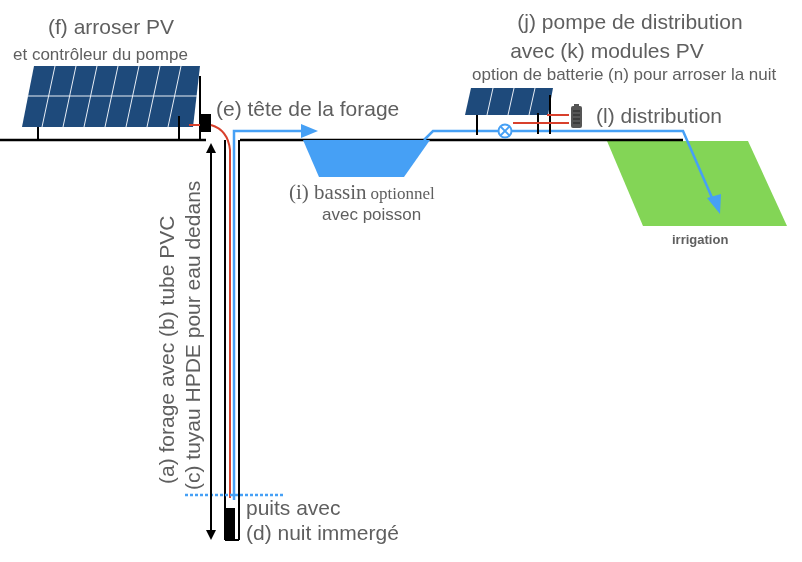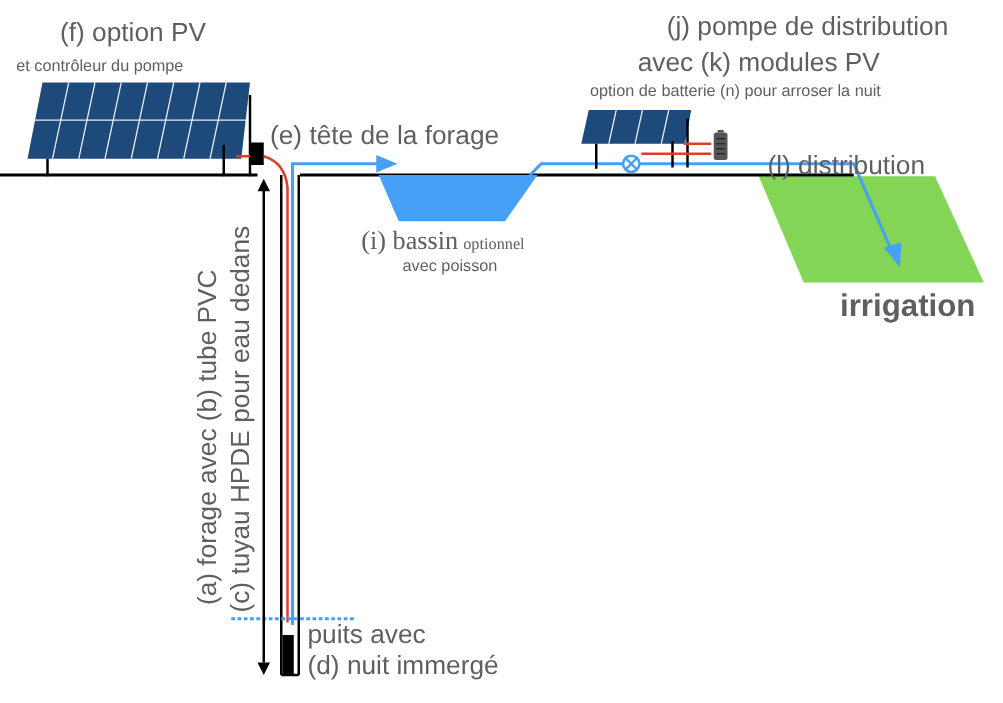--- a/index.html
+++ b/index.html
@@ -1,21 +1,21 @@
 <!DOCTYPE html>
 <html><head>
   <meta charset="utf-8">
   <style>
     html, body { margin: 0; padding: 0; background: #ffffff; }
     body { width: 802px; height: 562px; position: relative; overflow: hidden;
            font-family: "Liberation Sans", sans-serif; }
     svg#diagram { position: absolute; left: 0; top: 0; }
     .lbl { position: absolute; color: #5f5f5f; white-space: nowrap; line-height: 1; }
     .big { font-size: 21px; }
-    .small { font-size: 13px; }
+    .small { font-size: 17px; }
     .bold { font-weight: bold; }
     .center { text-align: center; }
     .vert { transform-origin: left top; transform: rotate(-90deg); }
   </style>
 </head>
 <body>
 
 <svg id="diagram" width="802" height="562" viewBox="0 0 802 562">
 
   <polygon points="607,141 748,141 787,226 643,226" fill="#83d556"></polygon>
@@ -90,35 +90,35 @@
     </g>
   </g>
 
   <g>
     <circle cx="505" cy="131" r="6.5" fill="#fff" stroke="#46a0f5" stroke-width="2"></circle>
     <line x1="500.5" y1="126.5" x2="509.5" y2="135.5" stroke="#46a0f5" stroke-width="1.8"></line>
     <line x1="509.5" y1="126.5" x2="500.5" y2="135.5" stroke="#46a0f5" stroke-width="1.8"></line>
   </g>
 </svg>
 
-<div class="lbl big" style="left:48px; top:16px;">(f) option PV</div>
+<div class="lbl big" style="left:48px; top:16px;">(f) arroser PV</div>
 <div class="lbl small" style="left:13px; top:46px;">et contrôleur du pompe</div>
 
 <div class="lbl big" style="left:216px; top:98px;">(e) tête de la forage</div>
 
 <div class="lbl" style="left:289px; top:182px;font-family:Liberation Serif, serif;">
   <span class="big">(i) bassin</span>
   <span class="small">optionnel</span>
 </div>
 <div class="lbl small" style="left:322px; top:206px;">avec poisson</div>
 
-<div class="lbl big center" style="left:516px; top:11px; width:260px;">(j) pompe de distribution</div>
+<div class="lbl big center" style="left:500px; top:11px; width:260px;">(j) pompe de distribution</div>
 <div class="lbl big center" style="left:477px; top:40px; width:260px;">avec (k) modules PV</div>
 <div class="lbl small" style="left:472px; top:66px;text-align:right;">option de batterie (n) pour arroser la nuit</div>
 
-<div class="lbl big" style="left:614px; top:105px;margin-top:17px;">(l) distribution</div>
-<div class="lbl big bold" style="left:672px; top:233px; font-size:25px;">irrigation</div>
+<div class="lbl big" style="left:596px; top:105px;">(l) distribution</div>
+<div class="lbl big bold" style="left:672px; top:233px; font-size:13px;">irrigation</div>
 
 <div class="lbl big vert" style="left:156px; top:484px;">(a) forage avec (b) tube PVC</div>
 <div class="lbl big vert" style="left:182px; top:490px;">(c) tuyau HPDE pour eau dedans</div>
 
 <div class="lbl big" style="left:246px; top:497px;">puits avec</div>
 <div class="lbl big" style="left:246px; top:522px;">(d) nuit immergé</div>
 
 </body></html>

